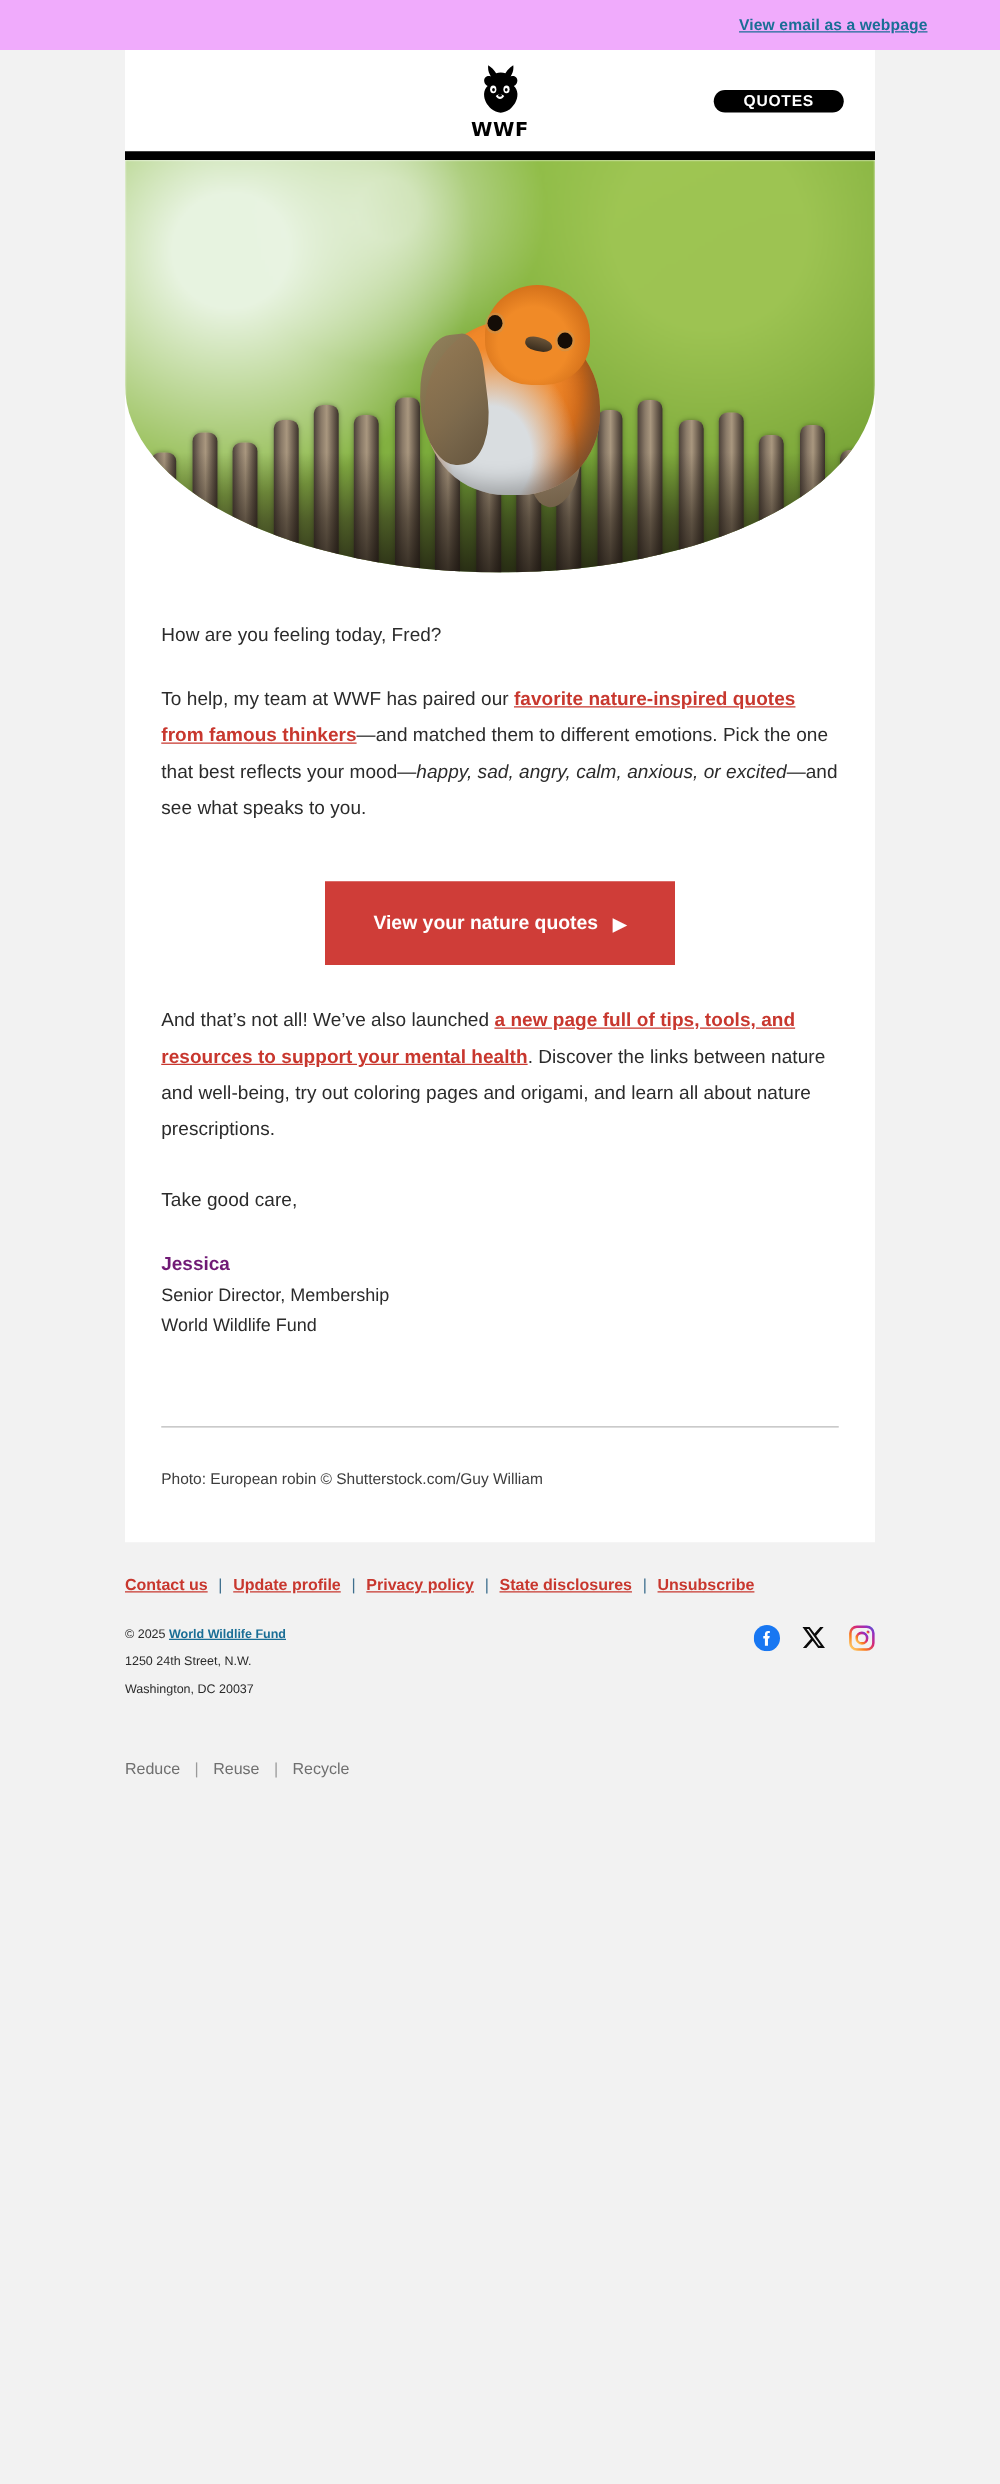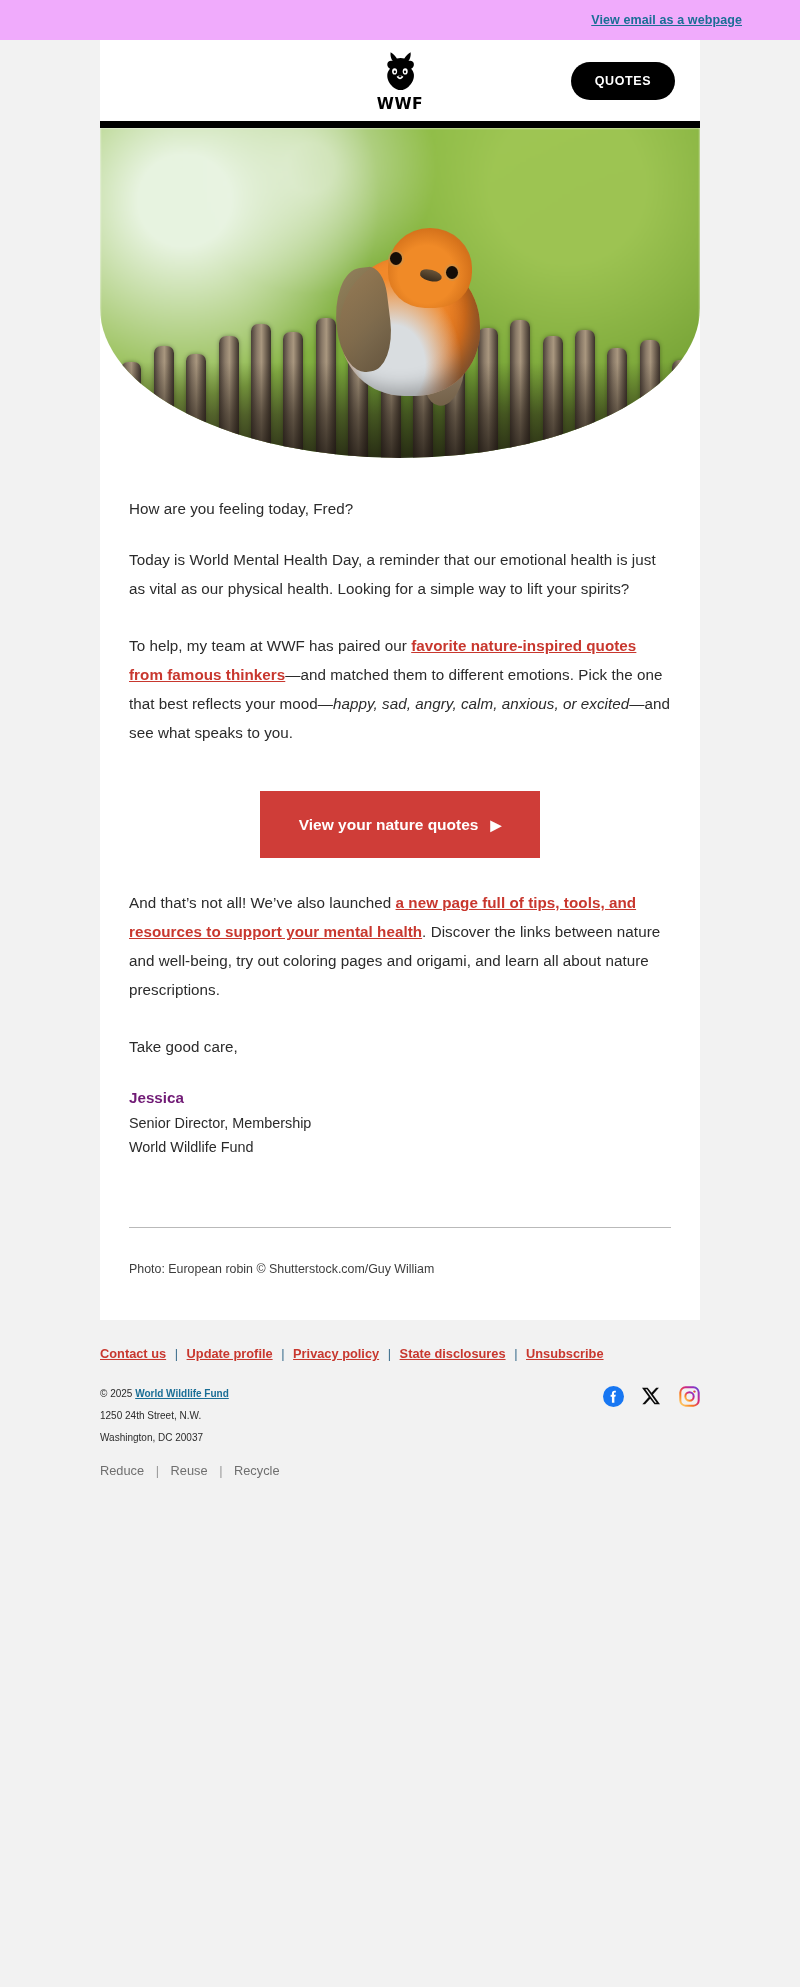--- a/index.html
+++ b/index.html
@@ -36,21 +36,21 @@
   .logo .wordmark {
     font-family:"DejaVu Sans", sans-serif;
     font-size:15.5px; font-weight:700; letter-spacing:.5px;
     color:#000; line-height:1; margin-top:2px; display:block;
   }
   .quotes-btn {
     margin-left:auto; background:#000; color:#fff;
     border:none; border-radius:24px;
     font-family:"Liberation Sans", sans-serif;
     font-size:12.5px; font-weight:700; letter-spacing:.6px;
-    padding:0 22px; height:38px; min-width:104px;
+    padding:0 22px; height:18px; min-width:104px;
     display:flex; align-items:center; justify-content:center;
     cursor:pointer;
   }
   .rule-black { height:7px; background:#000; }
   
   .hero {
     position:relative; width:600px; height:330px;
     overflow:hidden;
     border-bottom-left-radius:300px 150px;
     border-bottom-right-radius:300px 150px;
@@ -150,21 +150,21 @@
   .f-links a { color:#c8372e; font-weight:700; text-decoration:underline; }
   .sep { color:#3e6f8e; font-weight:400; padding:0 5px; }
   .f-row { font-size:12.8px; color:#2b2b2b; line-height:22px; }
   .f-row a.red { color:#c8372e; font-weight:700; text-decoration:underline; }
   .f-row a.blue { color:#1a6e96; font-weight:700; text-decoration:underline; }
   .f-bottom { display:flex; align-items:flex-start; margin-top:22px; }
   .addr { font-size:10px; line-height:22px; color:#2b2b2b; }
   .addr a { color:#1a6e96; font-weight:700; text-decoration:underline; }
   .socials { margin-left:auto; display:flex; gap:17px; align-items:center; padding-top:3px; }
   .soc { width:21px; height:21px; display:block; cursor:pointer; }
-  .rrr { margin-top:14px; font-size:12.8px; color:#6f6f6f; padding-bottom:40px; }
+  .rrr { margin-top:44px; font-size:12.8px; color:#6f6f6f; padding-bottom:40px; }
   .rrr .bar { padding:0 8px; color:#9a9a9a; }
 </style>
 </head>
 <body>
 
 <div class="preheader">
   <a href="#">View email as a webpage</a>
 </div>
 
 <div class="card">
@@ -220,21 +220,20 @@
       <div class="eye l"></div>
       <div class="eye r"></div>
       <div class="beak"></div>
     </div>
   </div>
 
   <div class="body">
 
     <p class="copy greet">How are you feeling today, Fred?</p>
 
-    <p class="copy">Today is World Mental Health Day, a reminder that our emotional health is just as vital as our physical health. Looking for a simple way to lift your spirits?</p>
 
     <p class="copy">
       <span>To help, my team at WWF has paired our </span><a href="#" class="red-link">favorite nature-inspired quotes from famous thinkers</a><span>—and matched them to different emotions. Pick the one that best reflects your mood—</span><em>happy, sad, angry, calm, anxious, or excited</em><span>—and see what speaks to you.</span>
     </p>
 
     <div class="cta-wrap">
       <a href="#" class="cta">
         <span>View your nature quotes</span>
         <span class="arrow">▶</span>
       </a>

